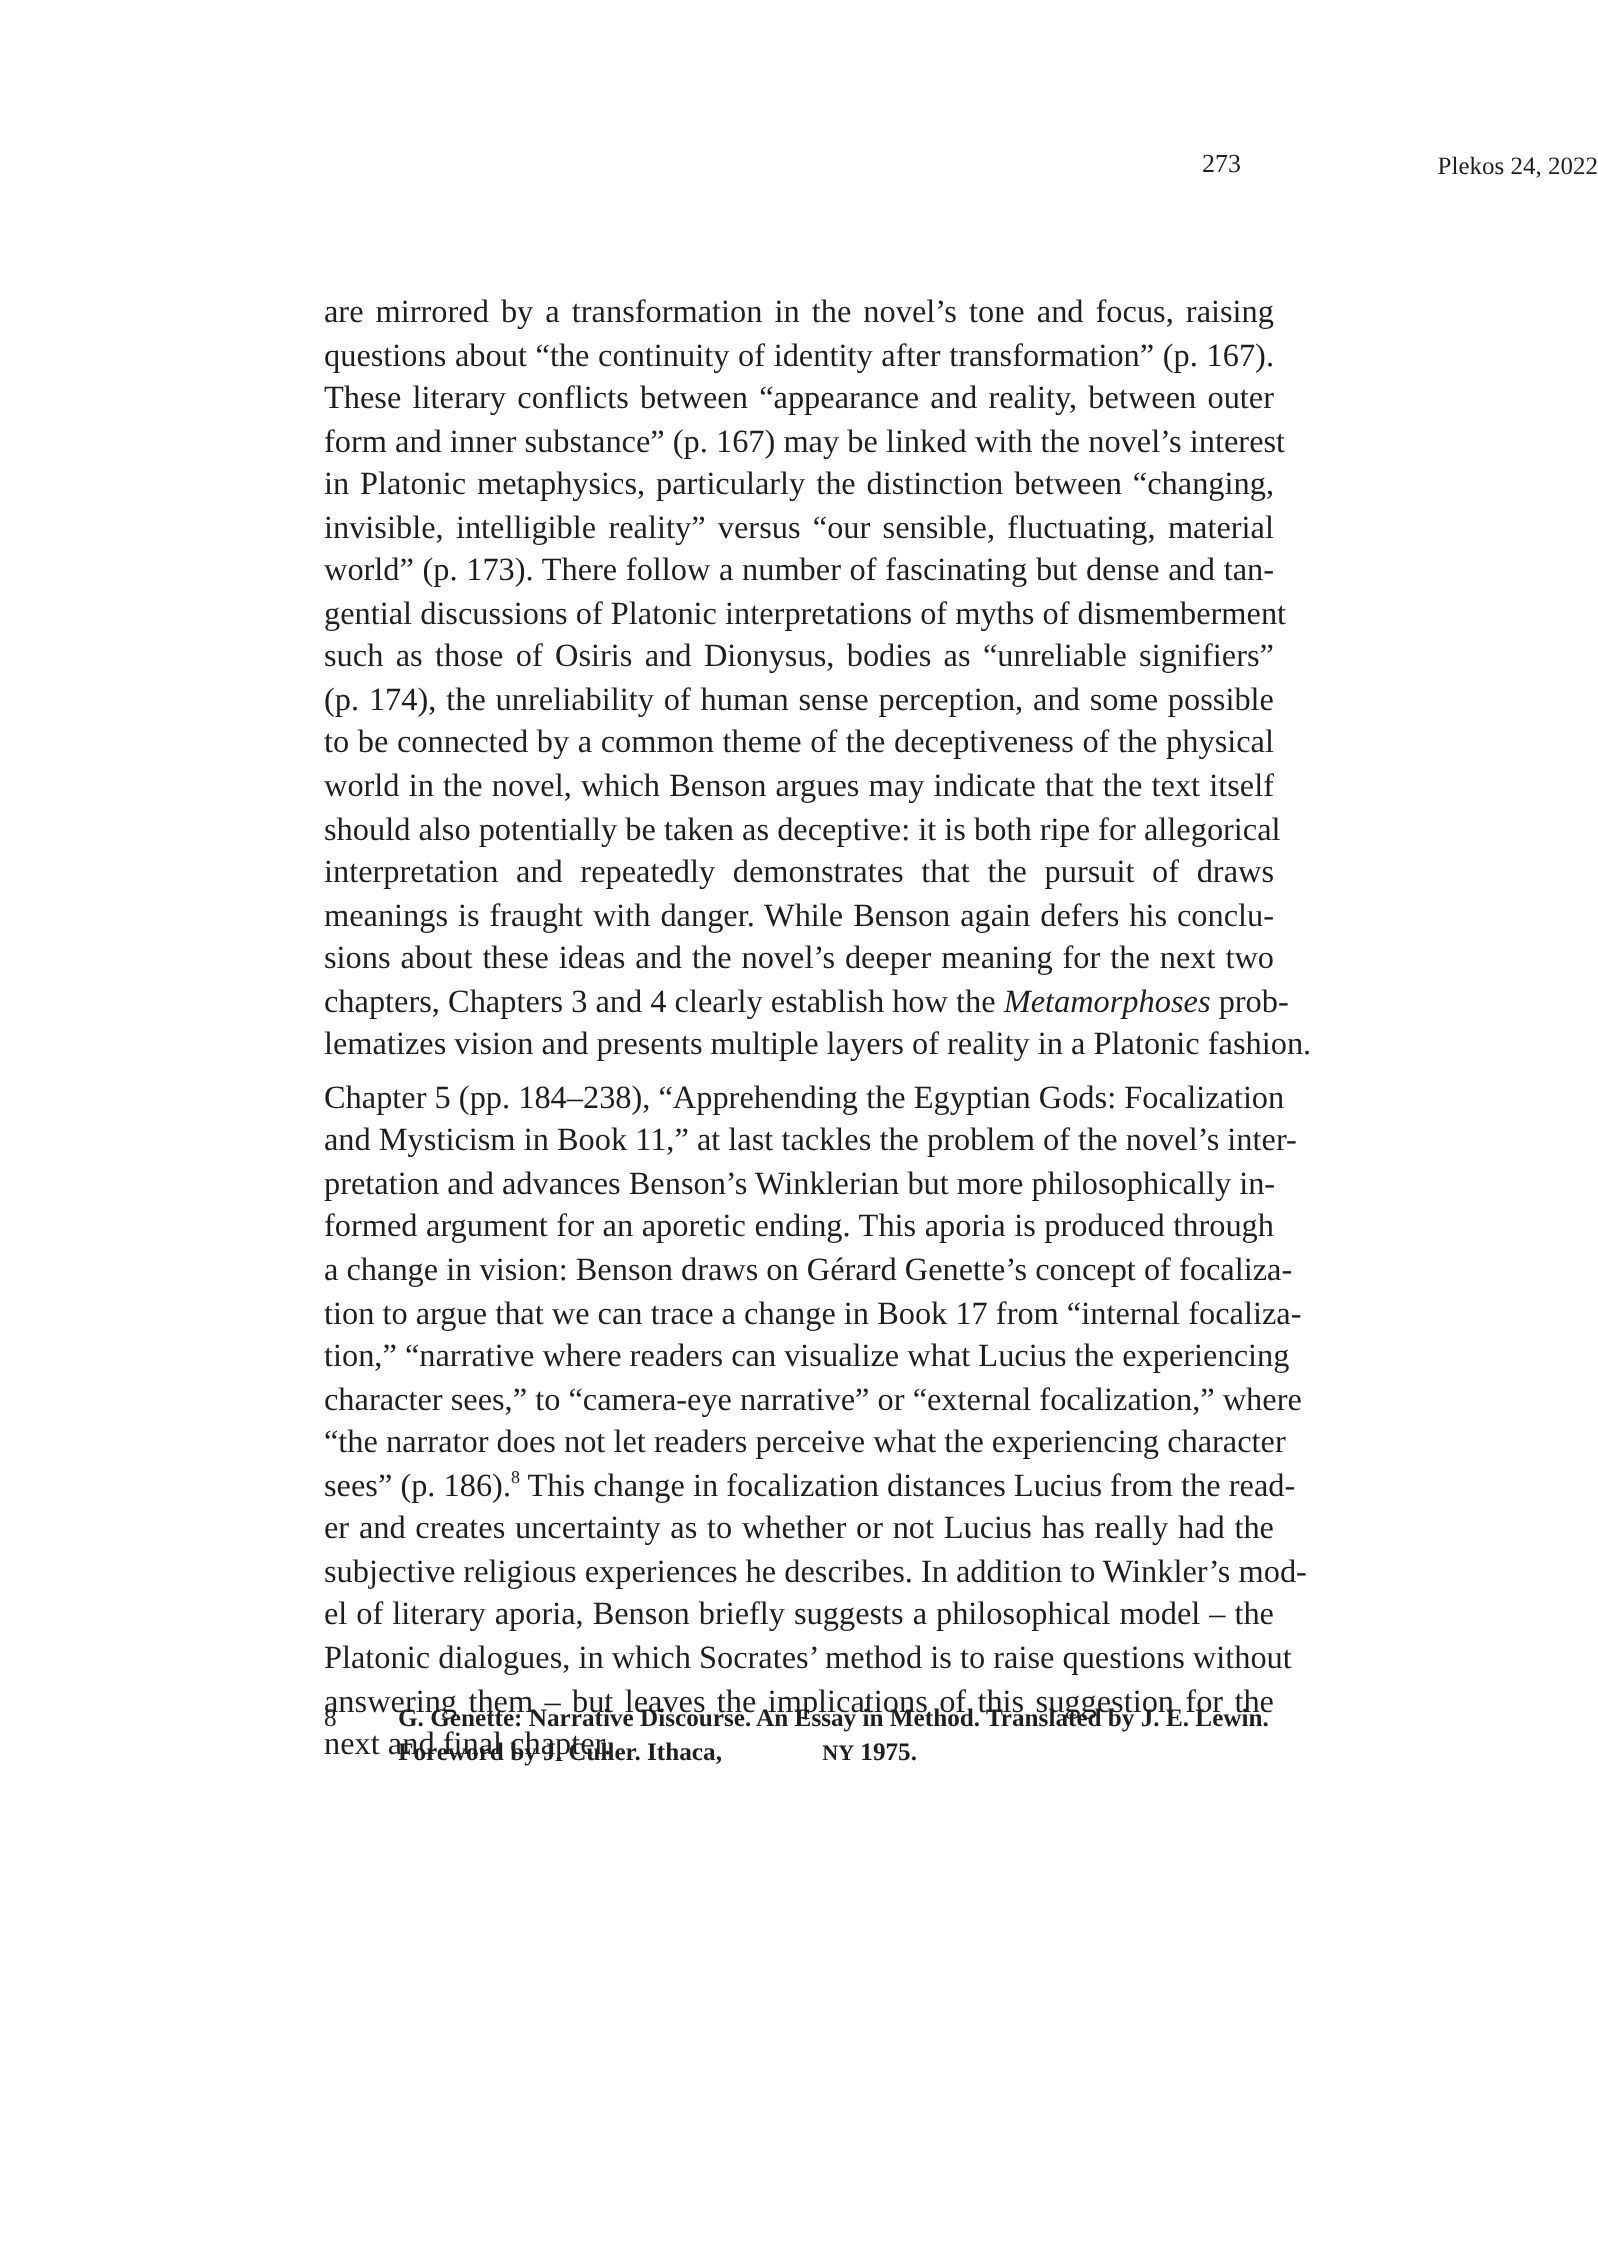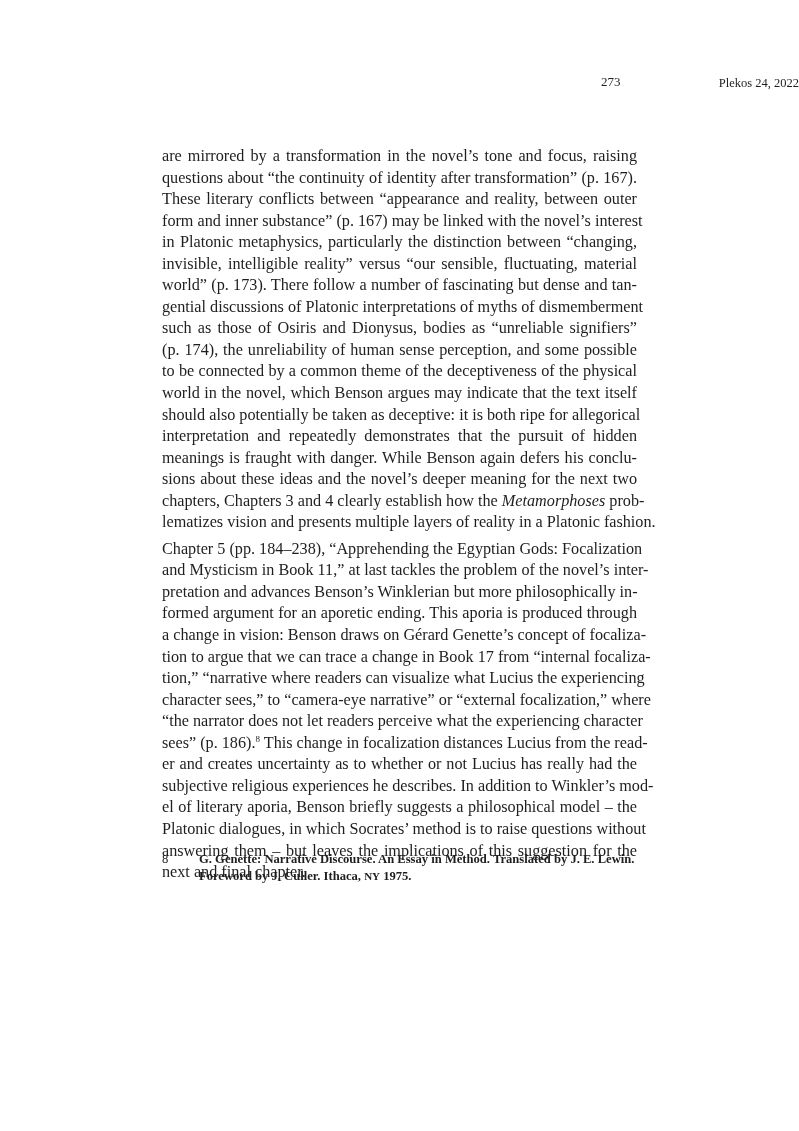--- a/index.html
+++ b/index.html
@@ -9,21 +9,21 @@
   .running-title { position:absolute; left:0; width:799px; text-align:right; top:0; }
   .page-num { position:absolute; left:601px; top:-2px; font-size:13px; }
   .body { position:absolute; left:162px; top:146px; width:475px; font-size:16.2px; line-height:21.55px; }
   .line { display:block; text-align:justify; text-align-last:justify; white-space:nowrap; height:21.55px; overflow:visible; }
   .line.last { text-align-last:left; }
   .para-gap { height:5px; }
   .fn { position:absolute; left:162px; top:851px; width:480px; font-size:12.6px; line-height:16.5px; }
   .fn-num { position:absolute; left:0; top:0; }
   .fn-text { position:absolute; left:37px; top:0; width:443px;font-weight:bold; }
   .fn-line { display:block; white-space:nowrap; }
-  .sc { font-variant: small-caps; font-size:11px; }
+  .sc { font-variant: small-caps; font-size:11px;margin-left:47px; }
   sup { font-size:9px; line-height:0; }
 </style>
 </head>
 <body>
 
 <div class="header">
   <div class="running-title">Plekos 24, 2022</div>
   <div class="page-num">273</div>
 </div>
 
@@ -35,21 +35,21 @@
     <span class="line">form and inner substance” (p. 167) may be linked with the novel’s interest</span>
     <span class="line">in Platonic metaphysics, particularly the distinction between “changing,</span>
     <span class="line">invisible, intelligible reality” versus “our sensible, fluctuating, material</span>
     <span class="line">world” (p. 173). There follow a number of fascinating but dense and tan-</span>
     <span class="line">gential discussions of Platonic interpretations of myths of dismemberment</span>
     <span class="line">such as those of Osiris and Dionysus, bodies as “unreliable signifiers”</span>
     <span class="line">(p. 174), the unreliability of human sense perception, and some possible</span>
     <span class="line">to be connected by a common theme of the deceptiveness of the physical</span>
     <span class="line">world in the novel, which Benson argues may indicate that the text itself</span>
     <span class="line">should also potentially be taken as deceptive: it is both ripe for allegorical</span>
-    <span class="line">interpretation and repeatedly demonstrates that the pursuit of hidden</span>
+    <span class="line">interpretation and repeatedly demonstrates that the pursuit of draws</span>
     <span class="line">meanings is fraught with danger. While Benson again defers his conclu-</span>
     <span class="line">sions about these ideas and the novel’s deeper meaning for the next two</span>
     <span class="line"><span>chapters, Chapters 3 and 4 clearly establish how the </span><i>Metamorphoses</i><span> prob-</span></span>
     <span class="line last">lematizes vision and presents multiple layers of reality in a Platonic fashion.</span>
   </div>
   <div class="para-gap"></div>
   <div>
     <span class="line">Chapter 5 (pp. 184–238), “Apprehending the Egyptian Gods: Focalization</span>
     <span class="line">and Mysticism in Book 11,” at last tackles the problem of the novel’s inter-</span>
     <span class="line">pretation and advances Benson’s Winklerian but more philosophically in-</span>

